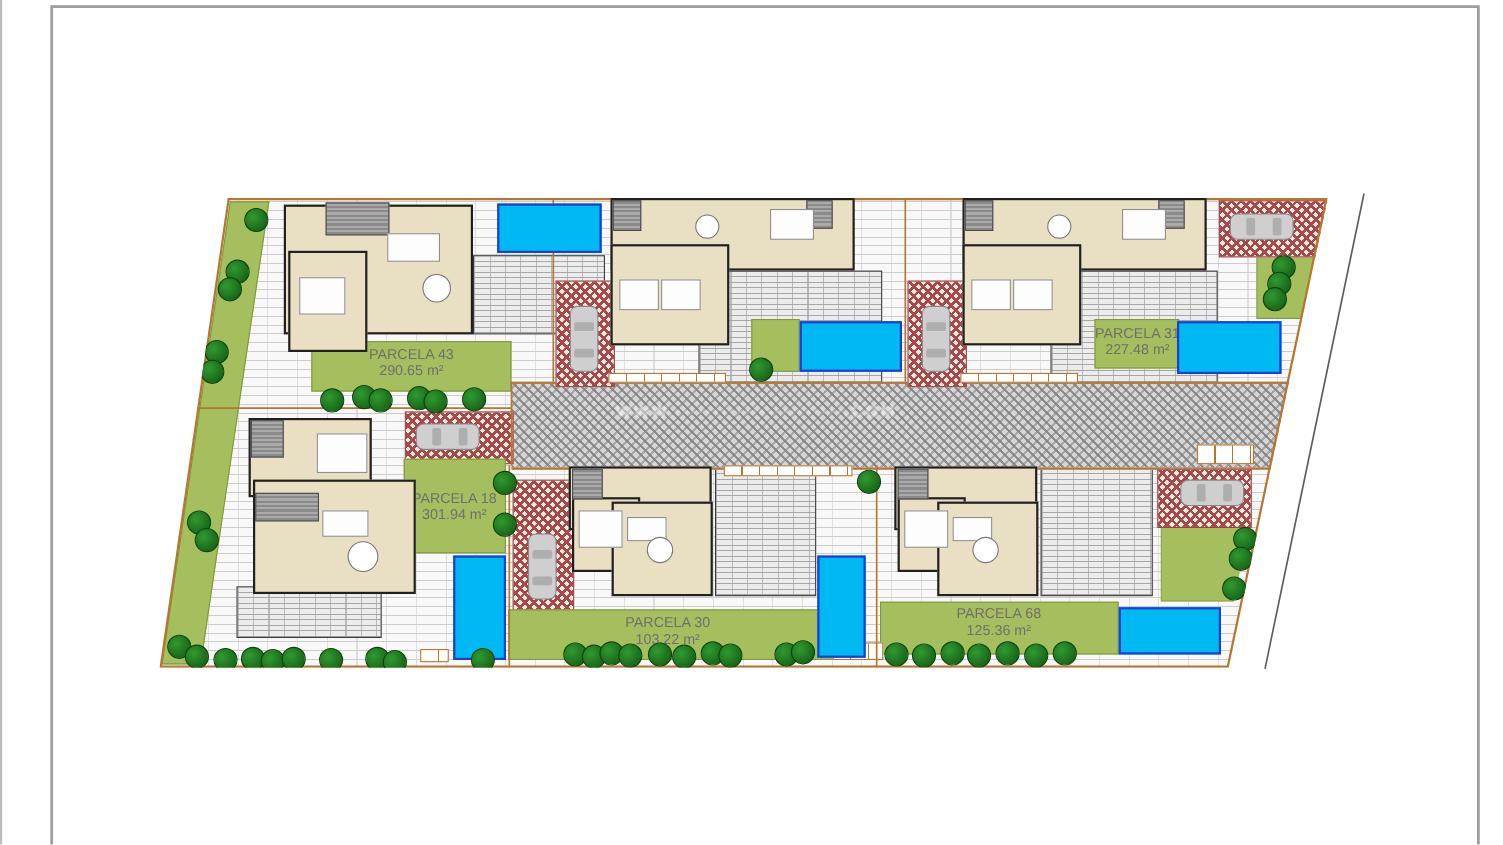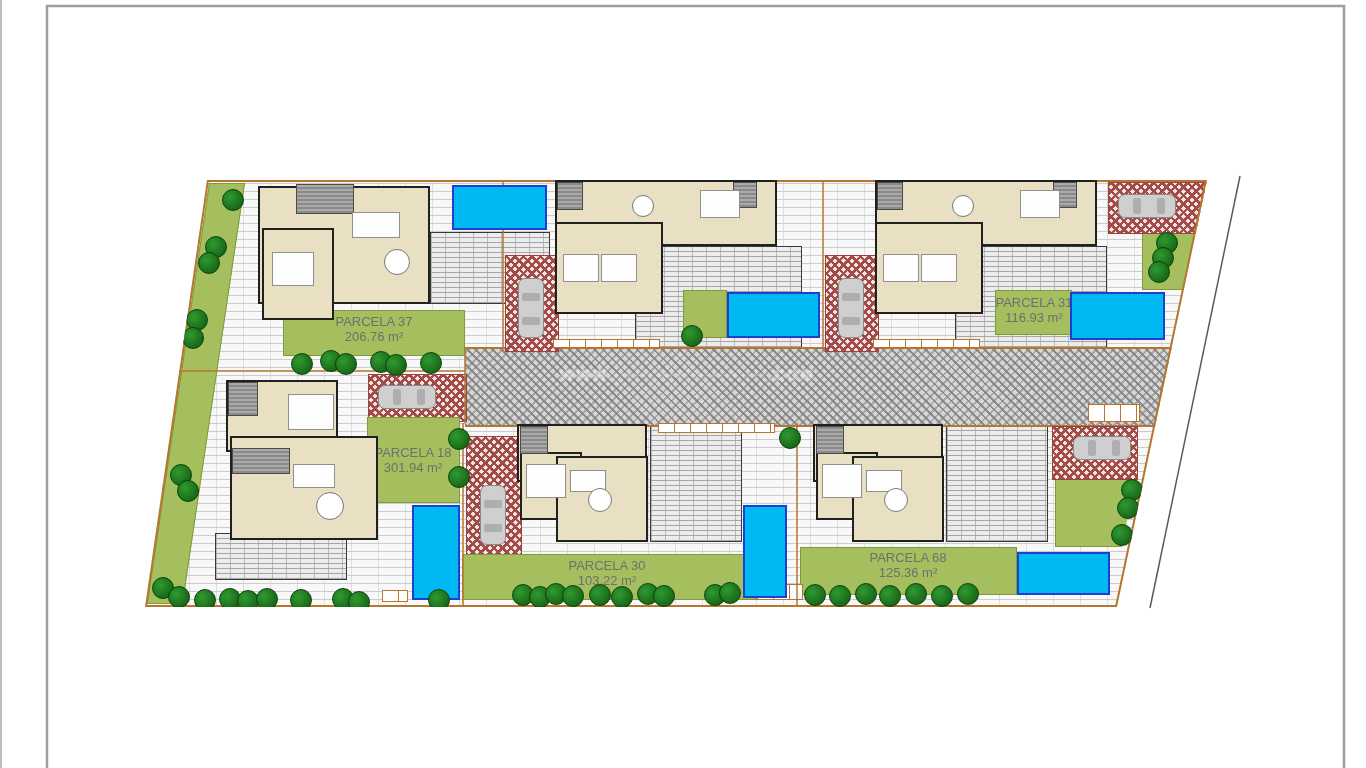--- a/index.html
+++ b/index.html
@@ -84,27 +84,27 @@
       <div class="drive" style="left: 466px; top: 436px; width: 54px; height: 128px; z-index: 2; position: absolute;"></div>
       <div class="drive" style="left: 1052px; top: 426px; width: 84px; height: 52px; z-index: 2; position: absolute;"></div>
       <div class="tile" style="left: 553px; top: 339px; width: 107px; height: 9px; z-index: 3; position: absolute;"></div>
       <div class="tile" style="left: 873px; top: 339px; width: 107px; height: 9px; z-index: 3; position: absolute;"></div>
       <div class="tile" style="left: 658px; top: 423px; width: 117px; height: 10px; z-index: 3; position: absolute;"></div>
       <div class="tile" style="left: 1088px; top: 404px; width: 52px; height: 18px; z-index: 3; position: absolute;"></div>
       <div class="tile" style="left: 757px; top: 584px; width: 46px; height: 16px; z-index: 3; position: absolute;"></div>
       <div class="tile" style="left: 382px; top: 590px; width: 26px; height: 12px; z-index: 3; position: absolute;"></div>
       <div class="lawn" style="left: 283px; top: 310px; width: 182px; height: 46px; z-index: 2; position: absolute;"></div>
       <div class="plabel" style="left: 284px; top: 314px; width: 180px; height: 32px; z-index: 4; position: absolute;">
-        <div>PARCELA 37</div>
-        <div>206.76 m²</div>
+        <div>PARCELA 43</div>
+        <div>290.65 m²</div>
       </div>
       <div class="lawn" style="left: 995px; top: 290px; width: 77px; height: 45px; z-index: 2; position: absolute;"></div>
       <div class="plabel" style="left: 944px; top: 295px; width: 180px; height: 32px; z-index: 4; position: absolute;">
         <div>PARCELA 31</div>
-        <div>116.93 m²</div>
+        <div>227.48 m²</div>
       </div>
       <div class="lawn" style="left: 367px; top: 417px; width: 93px; height: 86px; z-index: 2; position: absolute;"></div>
       <div class="plabel" style="left: 323px; top: 445px; width: 180px; height: 32px; z-index: 4; position: absolute;">
         <div>PARCELA 18</div>
         <div>301.94 m²</div>
       </div>
       <div class="lawn" style="left: 462px; top: 554px; width: 295px; height: 46px; z-index: 2; position: absolute;"></div>
       <div class="plabel" style="left: 517px; top: 558px; width: 180px; height: 32px; z-index: 4; position: absolute;">
         <div>PARCELA 30</div>
         <div>103.22 m²</div>

